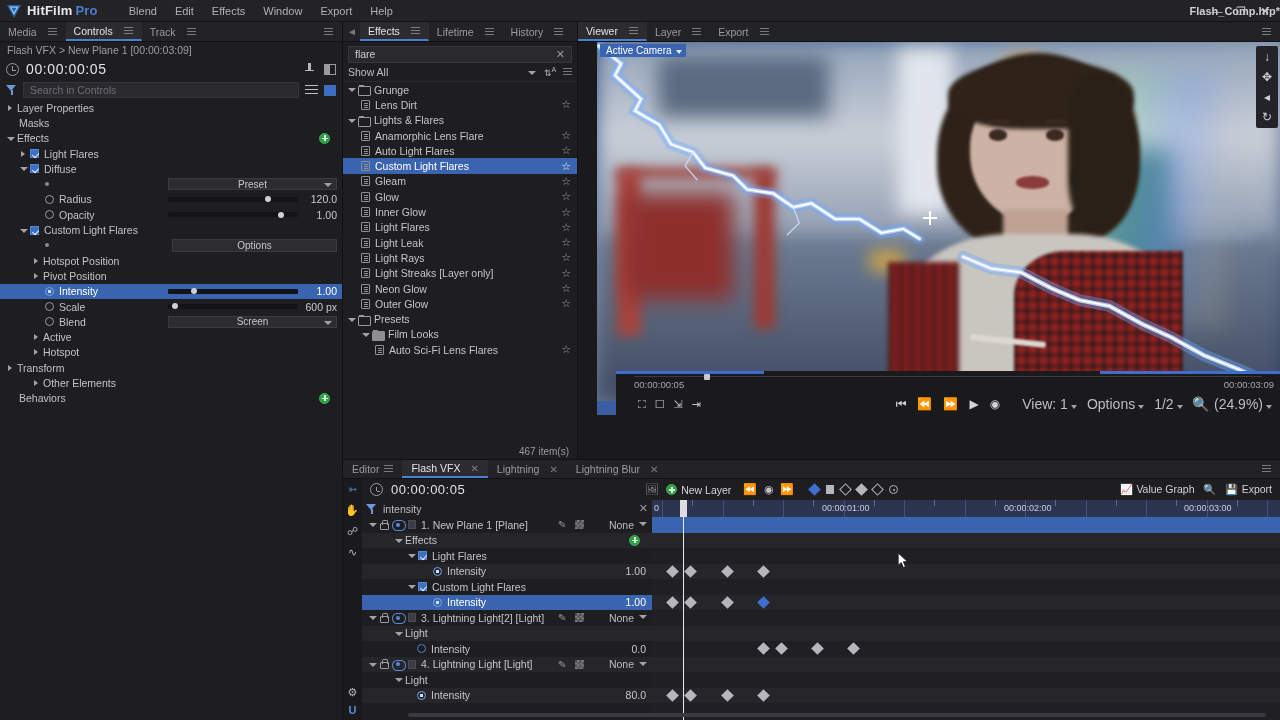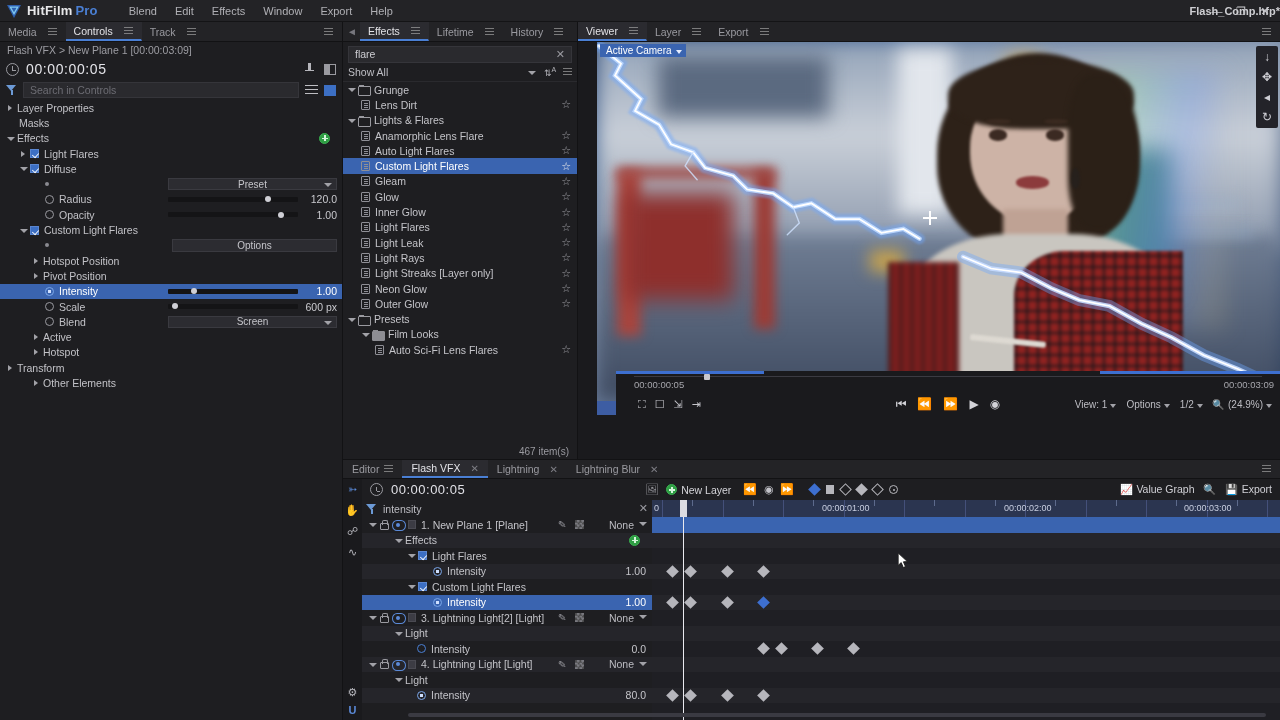--- a/index.html
+++ b/index.html
@@ -319,21 +319,21 @@
   .tl-times { position:absolute; left:0; right:0; top:8px; height:14px; font-size:9.5px; color:#a6a6ac; }
   .tl-times .lt { position:absolute; left:18px; }
   .tl-times .rt { position:absolute; right:6px; }
   .blue-range { position:absolute; left:0; right:0; top:0; height:4px; }
   .blue-range .seg { position:absolute; top:0; height:3px; background:#3d6fd0; }
   .transport-btns {
     position:absolute; left:0; right:0; top:23px; height:20px; display:flex; align-items:center;
   }
   .tb-left { display:flex; gap:9px; margin-left: 22px; color:#c4c4ca; font-size:11px; }
   .tb-center { position:absolute; left:0; right:0; display:flex; justify-content:center; gap:11px; color:#d3d3d8; font-size:12px; }
-  .tb-right { margin-left:auto; display:flex; align-items:center; gap:10px; margin-right:8px; font-size:10px; color:#bdbdc3; }
+  .tb-right { margin-left:auto; display:flex; align-items:center; gap:10px; margin-right:8px; font-size:14px; color:#bdbdc3; }
   .tb-right .arw { display:inline-block; margin-left:3px; border-left:3.5px solid transparent;border-right:3.5px solid transparent;border-top:4px solid #a2a2a8; }
 
   
   .timeline-panel {
     position: absolute; left: 343px; top: 459px; right: 0; bottom: 0;
     background: #1e1e21; border-top: 1px solid #121214;
   }
   .tl-tabs { height: 19px; background: #232326; display:flex; align-items:stretch; border-bottom:1px solid #121214; font-size:10.5px; }
   .tl-tabs .tab { display:flex; align-items:center; gap:5px; padding: 0 9px; color:#9a9aa0; }
   .tl-tabs .tab.active { color:#e3e3e8; background:#2b2b30; border-bottom:2px solid #4a7fd4; }
@@ -611,20 +611,25 @@
         </div>
         <div class="prow">
           <span style="display:inline-block;width:6px"></span>
           <span class="tri"></span>
           <span class="lbl">Transform</span>
         </div>
         <div class="prow">
           <span style="display:inline-block;width:32px"></span>
           <span class="tri"></span>
           <span class="lbl">Other Elements</span>
+        </div>
+        <div class="prow">
+          <span style="display:inline-block;width:19px"></span>
+          <span class="lbl">Behaviors</span>
+          <span class="plus-green"></span>
         </div>
       </div>
   </div>
 
   <div class="effects-panel">
     <div class="tabstrip">
       <div class="fx-nav-left">◄</div>
       <div class="tab active">
         <span>Effects</span>
         <span class="hamb">

